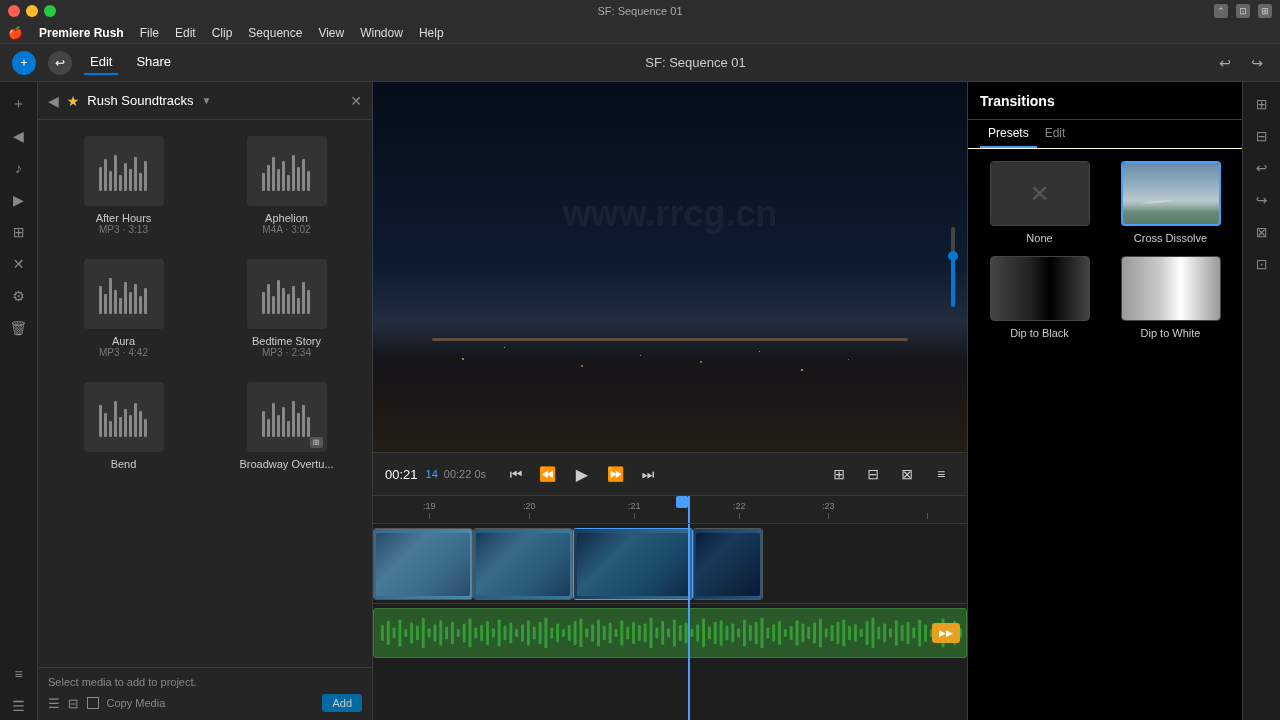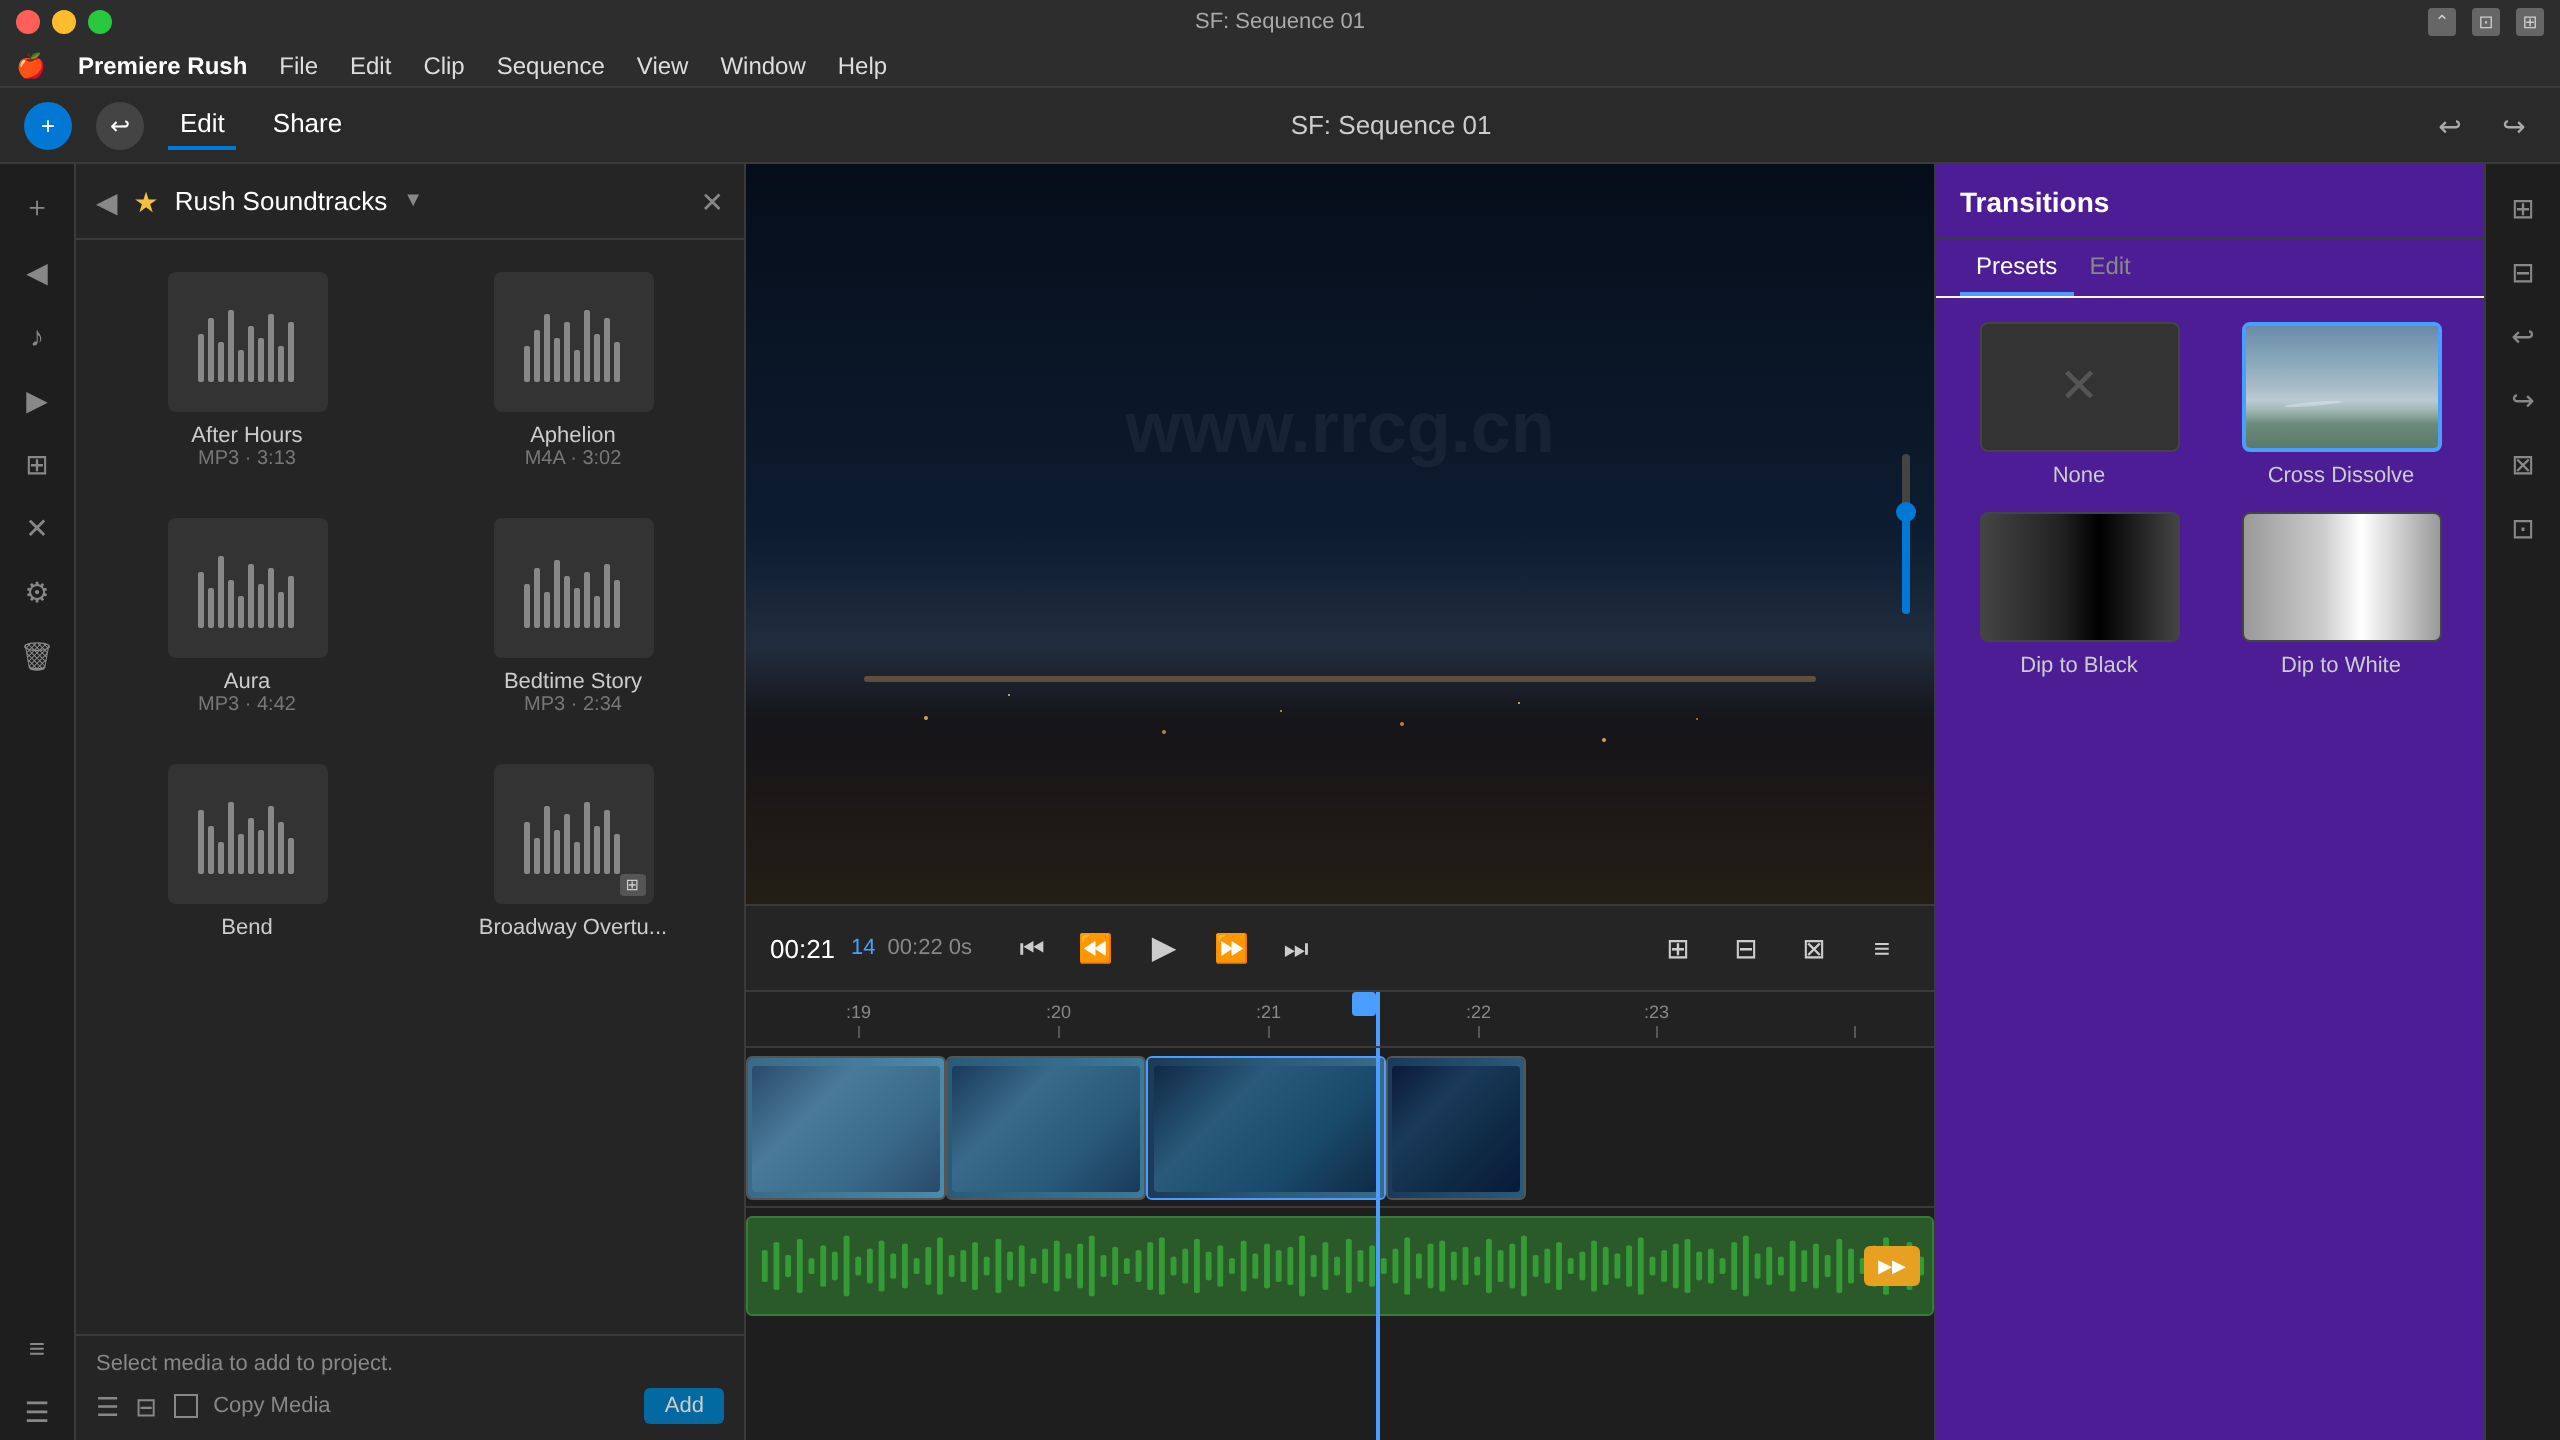--- a/index.html
+++ b/index.html
@@ -501,21 +501,21 @@
       bottom: 0;
       width: 2px;
       background: #4a9eff;
       z-index: 10;
       left: 315px;
     }
 
     
     .right-panel {
       width: 275px;
-      background: #4c1d95;
+      background: #000000;
       border-left: 1px solid #3a3a3a;
       display: flex;
       flex-direction: column;
     }
     .right-panel-header {
       height: 38px;
       display: flex;
       align-items: center;
       padding: 0 12px;
       border-bottom: 1px solid #3a3a3a;

